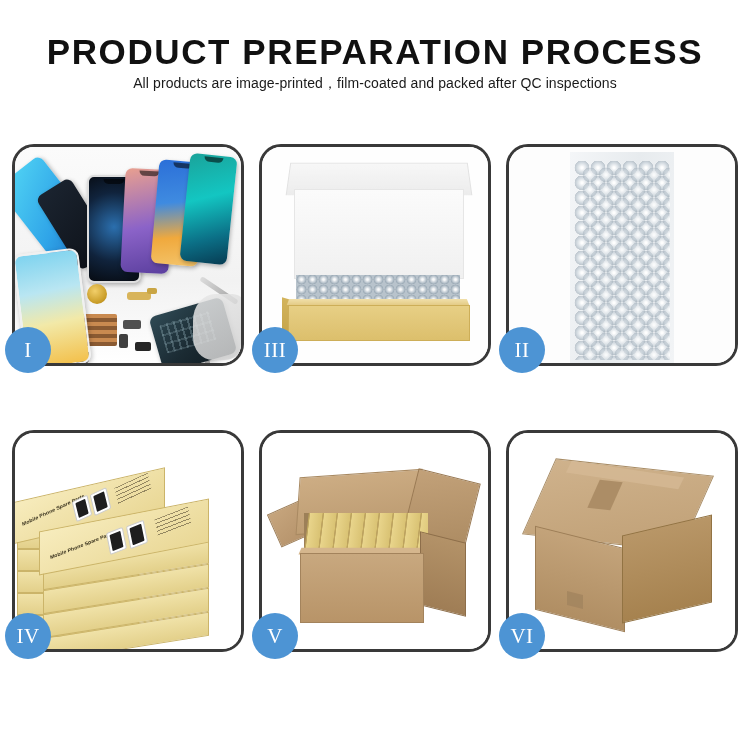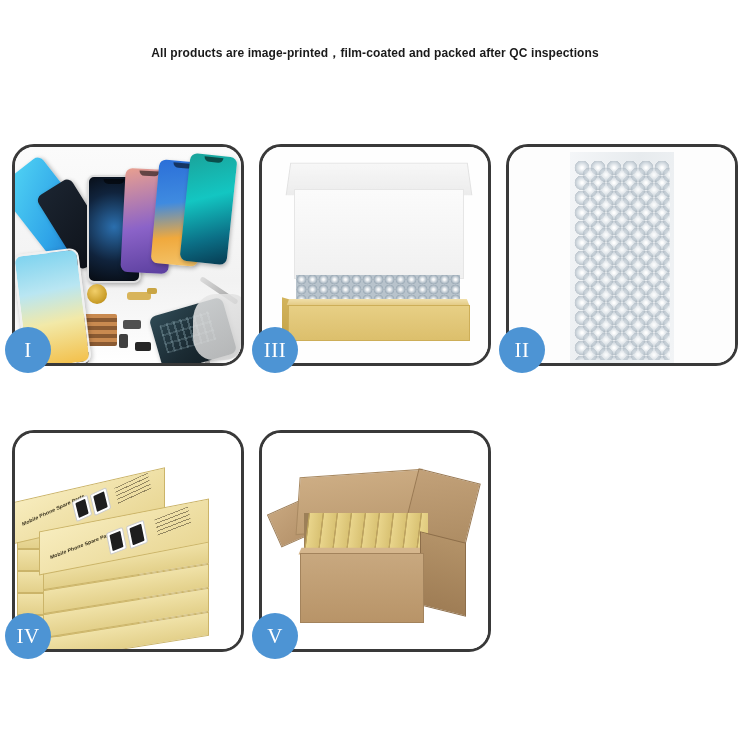--- a/index.html
+++ b/index.html
@@ -19,26 +19,25 @@
   .header { text-align: center; padding-top: 34px; }
   .main-title {
     font-size: 35px;
     font-weight: bold;
     letter-spacing: 1.6px;
     color: #111111;
     line-height: 1.05;
     white-space: nowrap;
   }
   .sub-title {
-    font-size: 12px;
+    font-size: 14px;
     color: #1a1a1a;
     letter-spacing: 0.1px;
-    margin-top: 11px;
+    margin-top: 4px;
     white-space: nowrap;
-    font-weight: bold;
   }
 
   
   .grid {
     position: absolute;
     left: 12px;
     top: 144px;
     width: 726px;
     display: grid;
     grid-template-columns: repeat(3, 232px);
@@ -315,20 +314,21 @@
   }
   .c6-tab {
     position:absolute; left:58px; top:160px; width:16px; height:14px;
     background: rgba(160,131,94,.75); transform: skewY(14deg);
   }
 </style>
 </head>
 <body>
 
 <div class="header">
+  <div class="main-title">PRODUCT PREPARATION PROCESS</div>
   <div class="sub-title">All products are image-printed，film-coated and packed after QC inspections</div>
 </div>
 
 <div class="grid">
 
   <div class="panel">
     <div class="panel-inner p1">
       <div class="phone-fan">
         <div class="ph a"></div>
         <div class="ph b"></div>
@@ -452,14 +452,25 @@
         <span class="yb" style="left:100px;"></span>
         <span class="yb" style="left:114px;"></span>
       </div>
       <div class="c5-toplip"></div>
       <div class="c5-right"></div>
       <div class="c5-front"></div>
     </div>
     <div class="badge">V</div>
   </div>
 
+  <div class="panel">
+    <div class="panel-inner p6">
+      <div class="c6-top"></div>
+      <div class="c6-seam"></div>
+      <div class="c6-tape"></div>
+      <div class="c6-left"></div>
+      <div class="c6-right"></div>
+      <div class="c6-tab"></div>
+    </div>
+    <div class="badge">VI</div>
+  </div>
 
 </div>
 
 </body></html>

